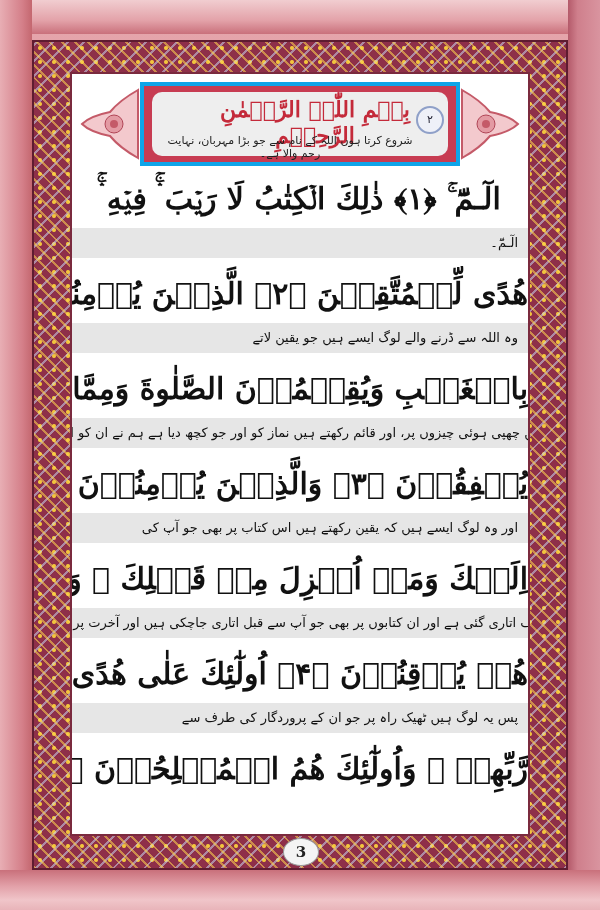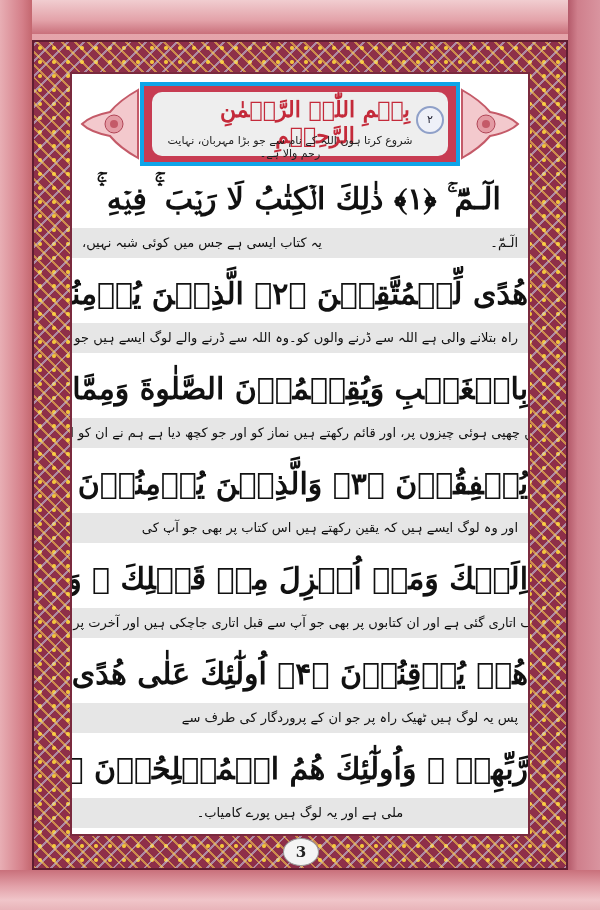--- a/index.html
+++ b/index.html
@@ -70,27 +70,25 @@
     <div class="bismillah">بِسۡمِ اللّٰہِ الرَّحۡمٰنِ الرَّحِیۡمِ</div>
     <div class="bismillah-trans">شروع کرتا ہوں اللہ کے نام سے جو بڑا مہربان، نہایت رحم والا ہے۔</div>
     <div class="surah-badge">۲</div>
   </div>
 </div>
 
 <div class="verse-block" style="top:170px">
   <div class="arabic">الٓـمّٓ ۚ ﴿۱﴾ ذٰلِكَ الۡكِتٰبُ لَا رَیۡبَ ۛۚ فِیۡهِ ۛۚ</div>
   <div class="trans">
     <span>الٓـمّٓ۔</span>
-    <span>یہ کتاب ایسی ہے جس میں کوئی شبہ نہیں،</span>
   </div>
 </div>
 <div class="verse-block" style="top:265px">
   <div class="arabic">هُدًى لِّلۡمُتَّقِیۡنَ ﴿۲﴾ الَّذِیۡنَ یُؤۡمِنُوۡنَ</div>
   <div class="trans">
-    <span>راہ بتلانے والی ہے اللہ سے ڈرنے والوں کو۔</span>
     <span>وہ اللہ سے ڈرنے والے لوگ ایسے ہیں جو یقین لاتے</span>
   </div>
 </div>
 <div class="verse-block" style="top:360px">
   <div class="arabic">بِالۡغَیۡبِ وَیُقِیۡمُوۡنَ الصَّلٰوةَ وَمِمَّا رَزَقۡنٰهُمۡ</div>
   <div class="trans center">
     <span>ہیں چھپی ہوئی چیزوں پر، اور قائم رکھتے ہیں نماز کو اور جو کچھ دیا ہے ہم نے ان کو اس</span>
   </div>
 </div>
 <div class="verse-block" style="top:455px">
@@ -106,18 +104,15 @@
   </div>
 </div>
 <div class="verse-block" style="top:645px">
   <div class="arabic">هُمۡ یُوۡقِنُوۡنَ ﴿۴﴾ اُولٰٓئِكَ عَلٰى هُدًى مِّنۡ</div>
   <div class="trans">
     <span>پس یہ لوگ ہیں ٹھیک راہ پر جو ان کے پروردگار کی طرف سے</span>
   </div>
 </div>
 <div class="verse-block" style="top:740px">
   <div class="arabic">رَّبِّهِمۡ ۗ وَاُولٰٓئِكَ هُمُ الۡمُفۡلِحُوۡنَ ﴿۵﴾</div>
-  <div class="trans center">
-    <span>ملی ہے اور یہ لوگ ہیں پورے کامیاب۔</span>
-  </div>
 </div>
 
 <div class="page-num">3</div>
 
 </body></html>

